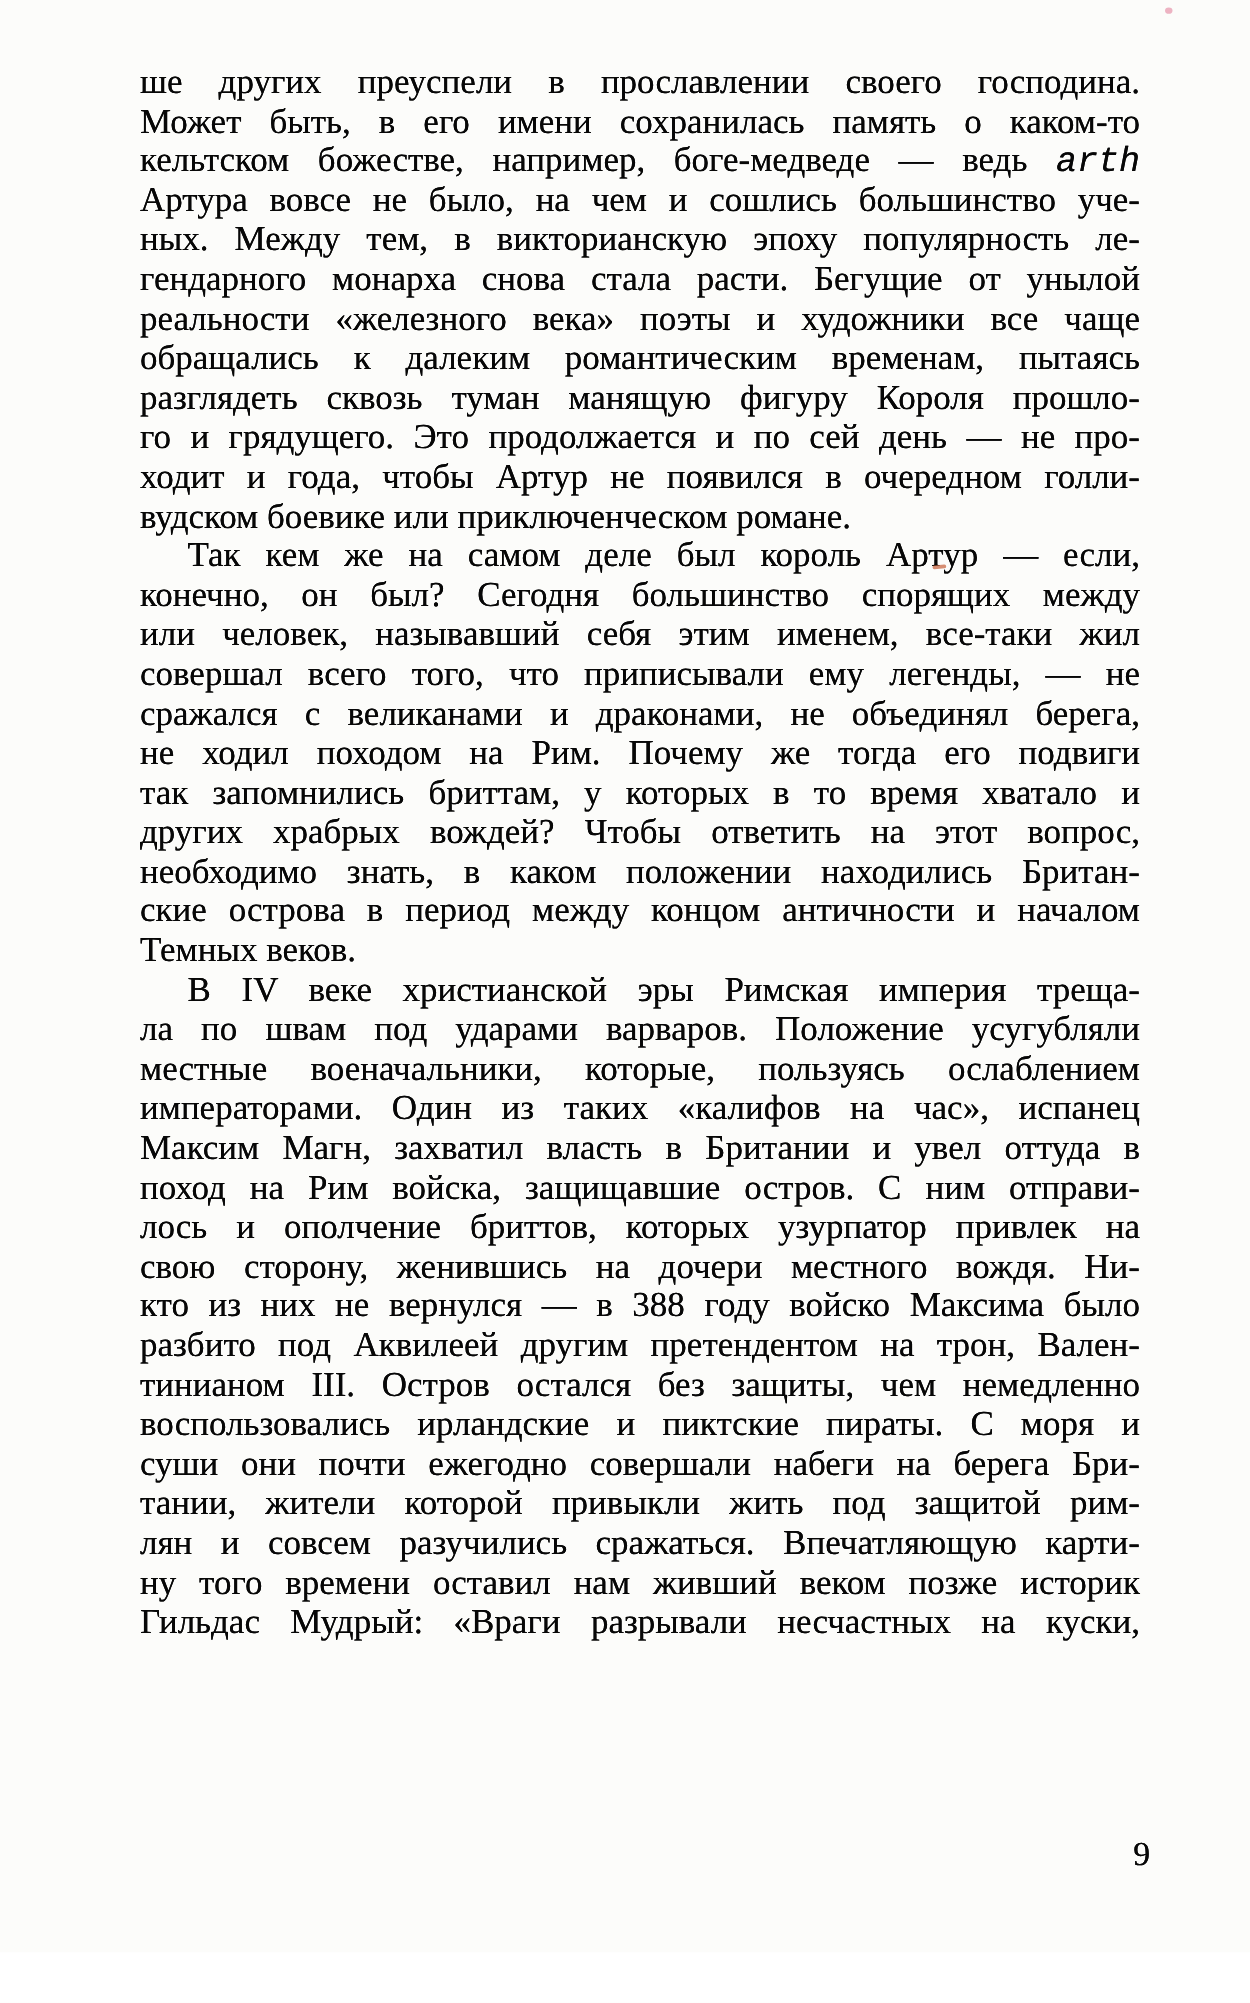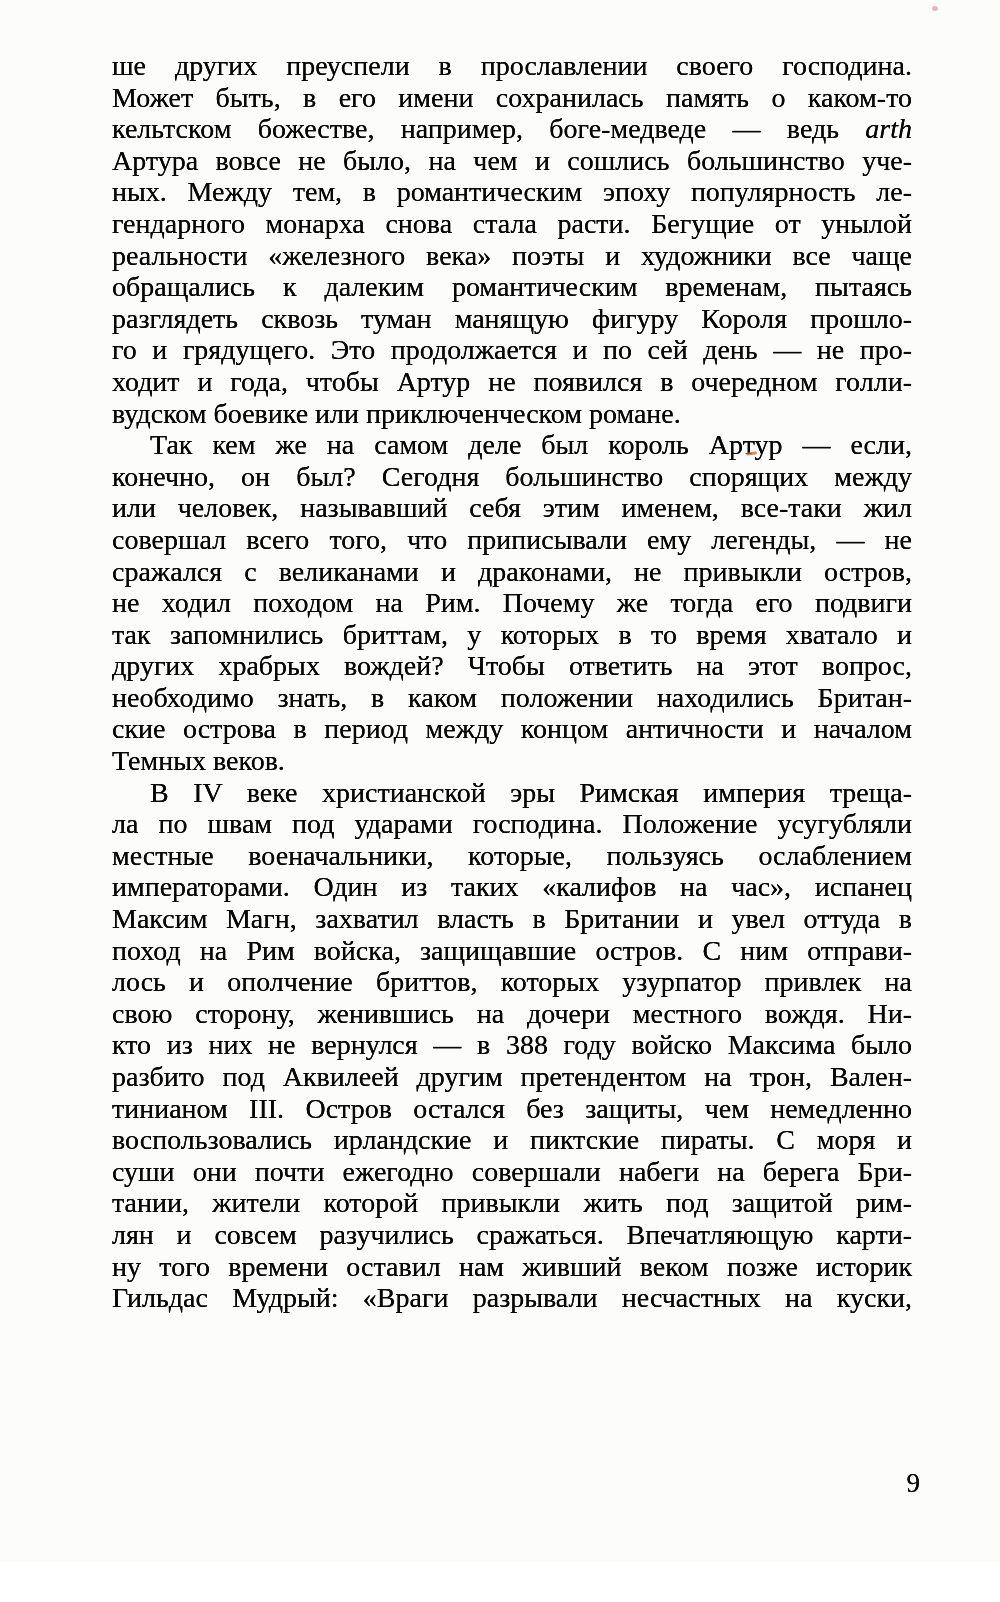--- a/index.html
+++ b/index.html
@@ -31,20 +31,21 @@
     height: 31.6px;
   }
   .line.para-end {
     text-align-last: left;
   }
   .line.indent {
     text-indent: 38px;
   }
   .em {
     font-style: italic;
+    font-family: Liberation Mono, monospace;
   }
   .page-number {
     position: absolute;
     left: 872px;
     top: 1468px;
     width: 48px;
     text-align: right;
     font-size: 27px;
     text-shadow: 0 0 0.5px currentColor;
   }
@@ -73,41 +74,41 @@
 </style>
 </head>
 <body>
 
 <div class="page">
   <div class="text-block" id="text-block">
       <div class="line"><span>ше других преуспели в прославлении своего господина.</span></div>
       <div class="line"><span>Может быть, в его имени сохранилась память о каком-то</span></div>
       <div class="line"><span>кельтском божестве, например, боге-медведе — ведь </span><span class="em">arth</span></div>
       <div class="line"><span>Артура вовсе не было, на чем и сошлись большинство уче-</span></div>
-      <div class="line"><span>ных. Между тем, в романтическим эпоху популярность ле-</span></div>
+      <div class="line"><span>ных. Между тем, в викторианскую эпоху популярность ле-</span></div>
       <div class="line"><span>гендарного монарха снова стала расти. Бегущие от унылой</span></div>
       <div class="line"><span>реальности «железного века» поэты и художники все чаще</span></div>
       <div class="line"><span>обращались к далеким романтическим временам, пытаясь</span></div>
       <div class="line"><span>разглядеть сквозь туман манящую фигуру Короля прошло-</span></div>
       <div class="line"><span>го и грядущего. Это продолжается и по сей день — не про-</span></div>
       <div class="line"><span>ходит и года, чтобы Артур не появился в очередном голли-</span></div>
       <div class="line para-end"><span>вудском боевике или приключенческом романе.</span></div>
       <div class="line indent"><span>Так кем же на самом деле был король Артур — если,</span></div>
       <div class="line"><span>конечно, он был? Сегодня большинство спорящих между</span></div>
       <div class="line"><span>или человек, называвший себя этим именем, все-таки жил</span></div>
       <div class="line"><span>совершал всего того, что приписывали ему легенды, — не</span></div>
-      <div class="line"><span>сражался с великанами и драконами, не привыкли остров,</span></div>
+      <div class="line"><span>сражался с великанами и драконами, не объединял берега,</span></div>
       <div class="line"><span>не ходил походом на Рим. Почему же тогда его подвиги</span></div>
       <div class="line"><span>так запомнились бриттам, у которых в то время хватало и</span></div>
       <div class="line"><span>других храбрых вождей? Чтобы ответить на этот вопрос,</span></div>
       <div class="line"><span>необходимо знать, в каком положении находились Британ-</span></div>
       <div class="line"><span>ские острова в период между концом античности и началом</span></div>
       <div class="line para-end"><span>Темных веков.</span></div>
       <div class="line indent"><span>В IV веке христианской эры Римская империя треща-</span></div>
-      <div class="line"><span>ла по швам под ударами господина. Положение усугубляли</span></div>
+      <div class="line"><span>ла по швам под ударами варваров. Положение усугубляли</span></div>
       <div class="line"><span>местные военачальники, которые, пользуясь ослаблением</span></div>
       <div class="line"><span>императорами. Один из таких «калифов на час», испанец</span></div>
       <div class="line"><span>Максим Магн, захватил власть в Британии и увел оттуда в</span></div>
       <div class="line"><span>поход на Рим войска, защищавшие остров. С ним отправи-</span></div>
       <div class="line"><span>лось и ополчение бриттов, которых узурпатор привлек на</span></div>
       <div class="line"><span>свою сторону, женившись на дочери местного вождя. Ни-</span></div>
       <div class="line"><span>кто из них не вернулся — в 388 году войско Максима было</span></div>
       <div class="line"><span>разбито под Аквилеей другим претендентом на трон, Вален-</span></div>
       <div class="line"><span>тинианом III. Остров остался без защиты, чем немедленно</span></div>
       <div class="line"><span>воспользовались ирландские и пиктские пираты. С моря и</span></div>

